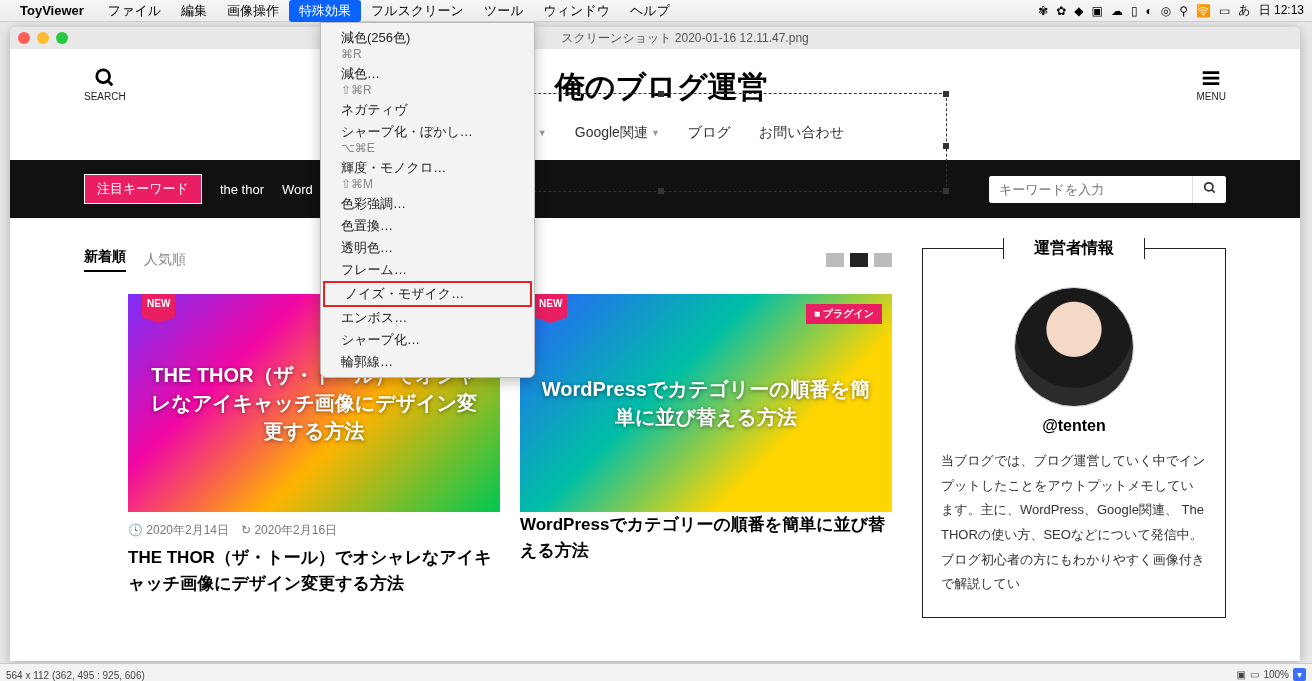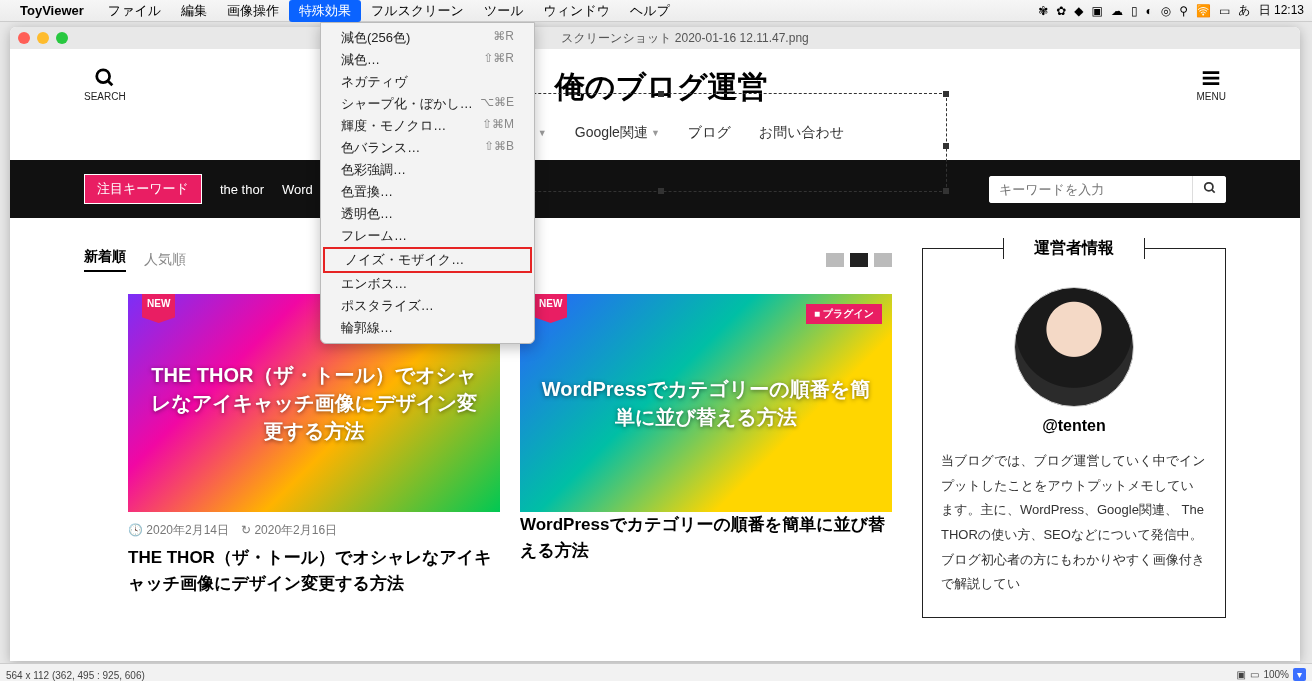--- a/index.html
+++ b/index.html
@@ -9,21 +9,21 @@
 .menubar { position:absolute; top:0; left:0; right:0; height:22px; background:linear-gradient(#f6f6f6,#ececec); display:flex; align-items:center; font-size:13px; padding:0 8px; border-bottom:1px solid #ccc; z-index:1000; }
 .menubar .apple { margin-right:12px; }
 .menubar .appname { font-weight:bold; margin-right:14px; }
 .menubar .m { padding:2px 10px; cursor:default; }
 .menubar .m.active { background:#0a63ff; color:#fff; border-radius:3px; }
 .menubar .right { margin-left:auto; display:flex; align-items:center; gap:8px; font-size:12px; }
 .menubar .right span { display:inline-flex; align-items:center; }
 
 
 .dropdown { position:absolute; top:22px; left:320px; width:215px; background:#f3f3f3; border:1px solid #bbb; border-radius:0 0 6px 6px; box-shadow:0 4px 14px rgba(0,0,0,.25); z-index:999; padding:4px 0; font-size:13px; }
-.dropdown .it { padding:2px 20px; display:flex; justify-content:space-between; color:#222; }
+.dropdown .it { padding:2px 20px; display:flex; justify-content:space-between; color:#222;flex-direction:column; }
 .dropdown .hl { border:2px solid #e62323; margin:0 2px; }
 .dropdown .sc { color:#888; font-size:12px; }
 
 
 .window { position:absolute; top:27px; left:10px; width:1290px; height:634px; background:#fff; border-radius:6px 6px 0 0; box-shadow:0 2px 12px rgba(0,0,0,.25); overflow:hidden; }
 .titlebar { height:22px; background:#e8e8e8; display:flex; align-items:center; padding:0 8px; font-size:12px; color:#555; }
 .tlights { display:flex; gap:7px; margin-right:10px; }
 .tl { width:12px; height:12px; border-radius:50%; }
 .tl.r{background:#ff5f57}.tl.y{background:#febc2e}.tl.g{background:#28c840}
 .titlebar .ttxt { margin-left:auto; margin-right:auto; }
@@ -129,43 +129,39 @@
     </div>
   <div class="it">
       <span>シャープ化・ぼかし…</span>
       <span class="sc">⌥⌘E</span>
     </div>
   <div class="it">
       <span>輝度・モノクロ…</span>
       <span class="sc">⇧⌘M</span>
     </div>
   <div class="it">
-      <span>色バランス…</span>
-      <span class="sc">⇧⌘B</span>
-    </div>
-  <div class="it">
       <span>色彩強調…</span>
     </div>
   <div class="it">
       <span>色置換…</span>
     </div>
   <div class="it">
       <span>透明色…</span>
     </div>
   <div class="it">
       <span>フレーム…</span>
     </div>
   <div class="it hl">
       <span>ノイズ・モザイク…</span>
     </div>
   <div class="it">
       <span>エンボス…</span>
     </div>
   <div class="it">
-      <span>ポスタライズ…</span>
+      <span>シャープ化…</span>
     </div>
   <div class="it">
       <span>輪郭線…</span>
     </div>
 </div>
 
 <div class="window">
   <div class="titlebar">
     <div class="tlights">
       <div class="tl r"></div>

